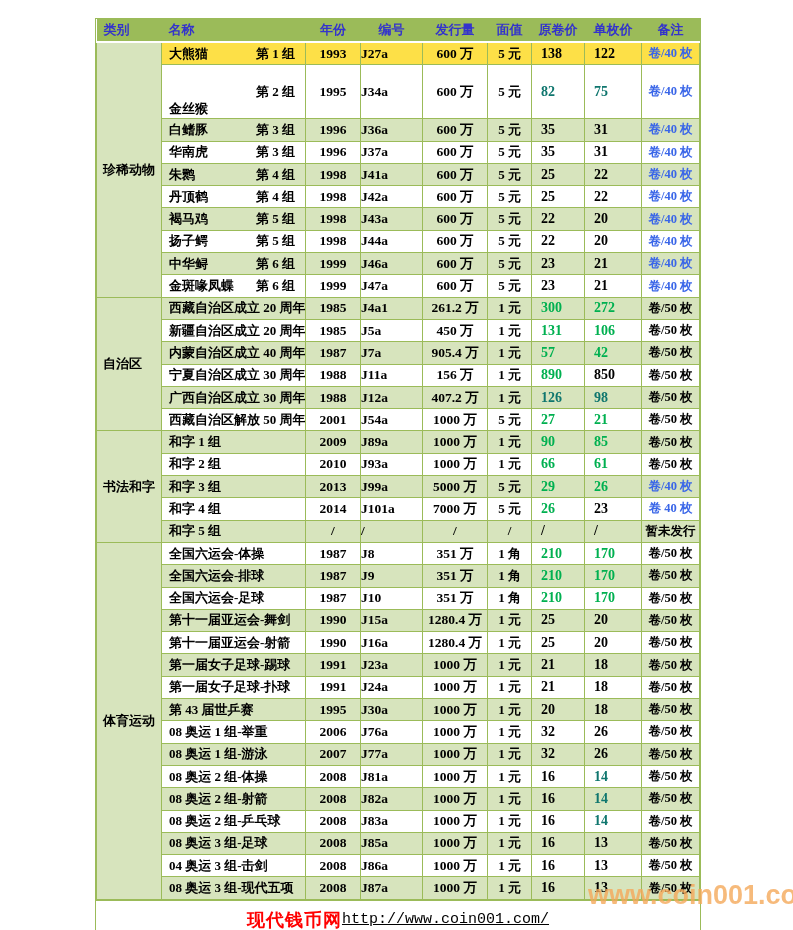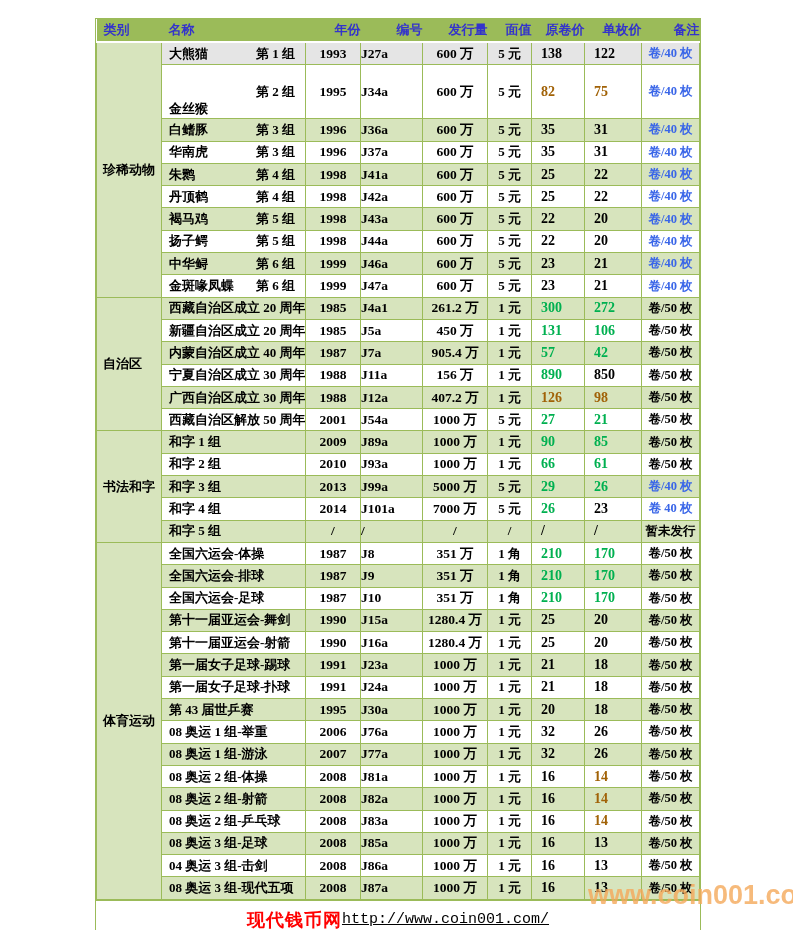--- a/index.html
+++ b/index.html
@@ -8,43 +8,43 @@
     font-family:"Liberation Serif", serif;
     -webkit-font-smoothing:antialiased;
   }
   .wrap{
     position:absolute;left:95px;top:18px;width:604px;
     border:1px solid #9BBB59;background:#fff;
   }
   table{border-collapse:collapse;width:100%;table-layout:fixed;font-weight:bold;border-radius:25px;}
   th{
     background:#9BBB59;color:#3333CC;font-size:13px;height:22px;
-    border-bottom:2px solid #ffffff;text-align:right;padding:0;
+    border-bottom:2px solid #ffffff;text-align:center;padding:0;
     font-family:"Liberation Serif", serif;
   }
   th.left{text-align:left;padding-left:7px;}
   td{
     border:1px solid #9BBB59;font-size:13.5px;height:21.3px;
     padding:0;color:#000;vertical-align:middle;overflow:hidden;white-space:nowrap;
   }
   td.cat{background:#D7E4BD;text-align:left;padding-left:6px;font-size:13px;margin-left:28px;}
   tr.shade-green td.data{background:#D7E4BD;}
-  tr.shade-pale  td.data{background:#e5e5e5;}
+  tr.shade-pale  td.data{background:#fde047;}
   tr.shade-white td.data{background:#ffffff;}
   td.name{font-size:13px;}
   .nm{display:flex;justify-content:space-between;align-items:center;padding:0 10px 0 7px;}
   td.year{text-align:center;}
   td.code{text-align:left;}
   td.issue{text-align:center;}
   td.face{text-align:center;font-size:13px;}
   td.roll,td.unit{text-align:left;padding-left:9px;font-size:14px;}
   td.remark{text-align:center;font-size:12.5px;}
   .c-k{color:#000000;}
   .c-g{color:#00B050;}
-  .c-r{color:#a16207;}
+  .c-r{color:#0f766e;}
   .c-b{color:#3A66E8;}
   .u{margin-top:35px;}
   .footer{
     border-top:1px solid #9BBB59;height:38px;background:#fff;
     display:flex;align-items:center;justify-content:center;
   }
   .site{
     color:#FF0000;font-weight:bold;font-size:18px;
     font-family:"Liberation Sans", sans-serif;letter-spacing:1px;
   }

